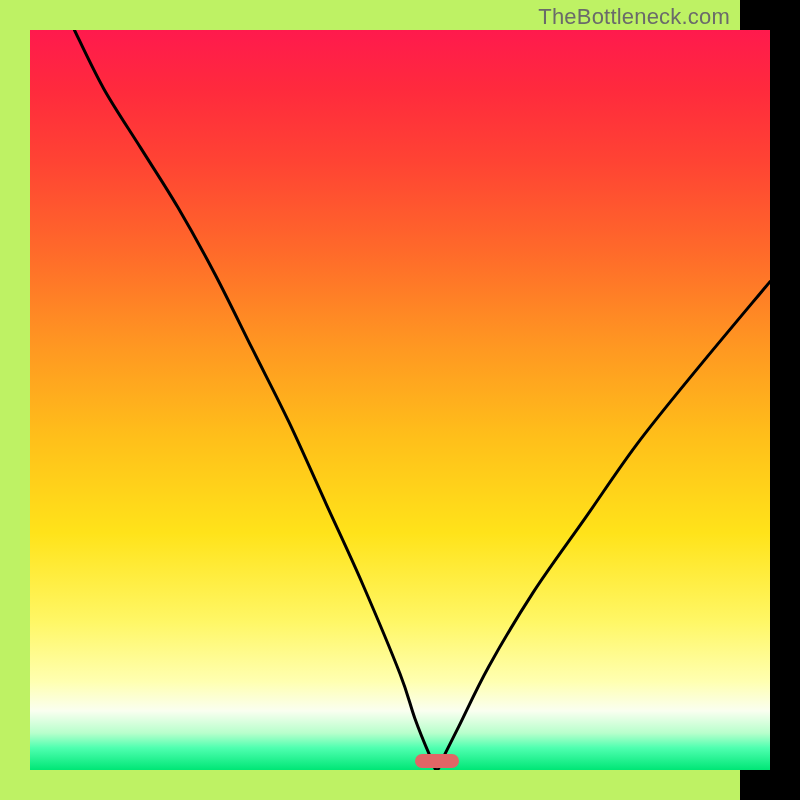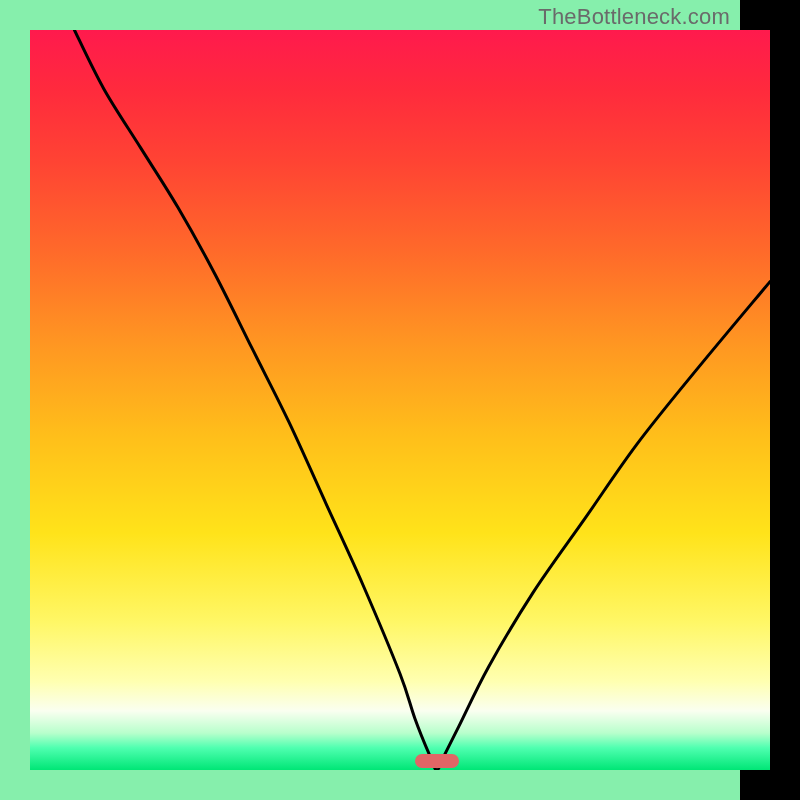--- a/index.html
+++ b/index.html
@@ -9,21 +9,21 @@
     height: 800px;
     background: #000;
     overflow: hidden;
   }
   .frame {
     position: absolute;
     left: 0;
     top: 0;
     width: 740px;
     height: 800px;
-    background: #86efac;
+    background: #bef264;
   }
   .plot-area {
     position: absolute;
     left: 30px;
     top: 30px;
     width: 740px;
     height: 740px;
     background: linear-gradient(to bottom,
       #ff1a4d 0%,
       #ff2a3d 8%,

